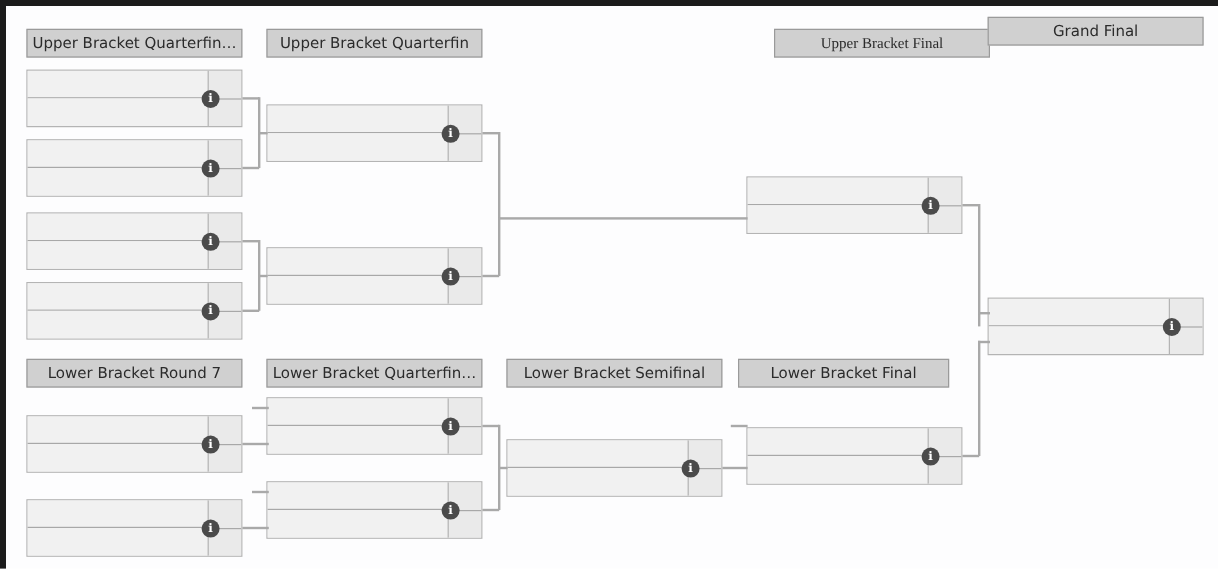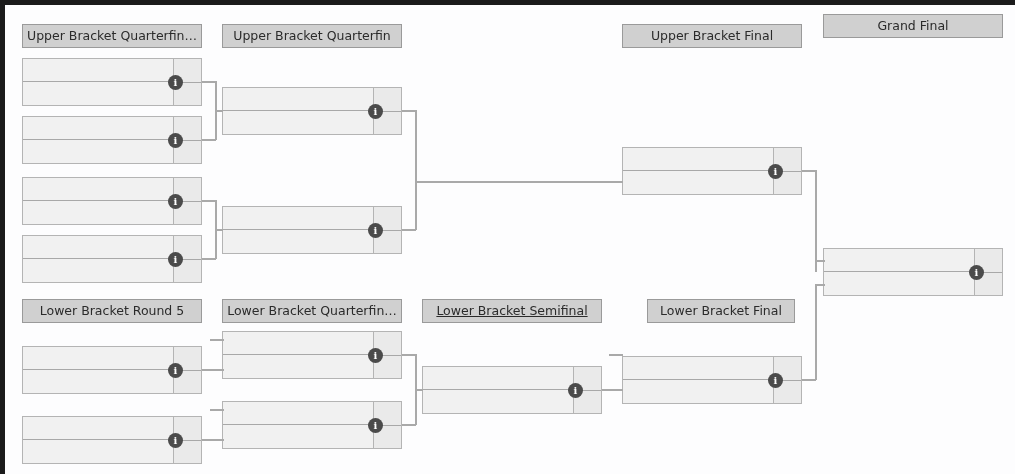--- a/index.html
+++ b/index.html
@@ -134,31 +134,31 @@
 </style>
 </head>
 <body>
 
 <div id="bracket-root">
 
   <div class="round-header" style="left:17px; top:19px; width:180px;">Upper Bracket Quarterfin…</div>
 
   <div class="round-header" style="left:217px; top:19px; width:180px;">Upper Bracket Quarterfin</div>
 
-  <div class="round-header" style="left:617px; top:19px; width:180px;">Upper Bracket Final</div>
+  <div class="round-header" style="left:640px; top:19px; width:180px;font-family:Liberation Serif, serif;">Upper Bracket Final</div>
 
   <div class="round-header" style="left:818px; top:9px; width:180px;">Grand Final</div>
 
-  <div class="round-header" style="left:17px; top:294px; width:180px;">Lower Bracket Round 5</div>
+  <div class="round-header" style="left:17px; top:294px; width:180px;">Lower Bracket Round 7</div>
 
   <div class="round-header" style="left:217px; top:294px; width:180px;">Lower Bracket Quarterfin…</div>
 
-  <div class="round-header" style="left:417px; top:294px; width:180px;text-decoration:underline;">Lower Bracket Semifinal</div>
-
-  <div class="round-header" style="left:642px; top:294px; width:148px;">Lower Bracket Final</div>
+  <div class="round-header" style="left:417px; top:294px; width:180px;">Lower Bracket Semifinal</div>
+
+  <div class="round-header" style="left:610px; top:294px; width:176px;">Lower Bracket Final</div>
 
   <div class="conn h" style="left:197px; top:76px;  width:14px;"></div>
   <div class="conn h" style="left:197px; top:134px; width:14px;"></div>
   <div class="conn v" style="left:210px; top:76px;  height:59px;"></div>
   <div class="conn h" style="left:210px; top:105px; width:8px;"></div>
 
   <div class="conn h" style="left:197px; top:195px; width:14px;"></div>
   <div class="conn h" style="left:197px; top:253px; width:14px;"></div>
   <div class="conn v" style="left:210px; top:195px; height:59px;"></div>
   <div class="conn h" style="left:210px; top:224px; width:8px;"></div>

